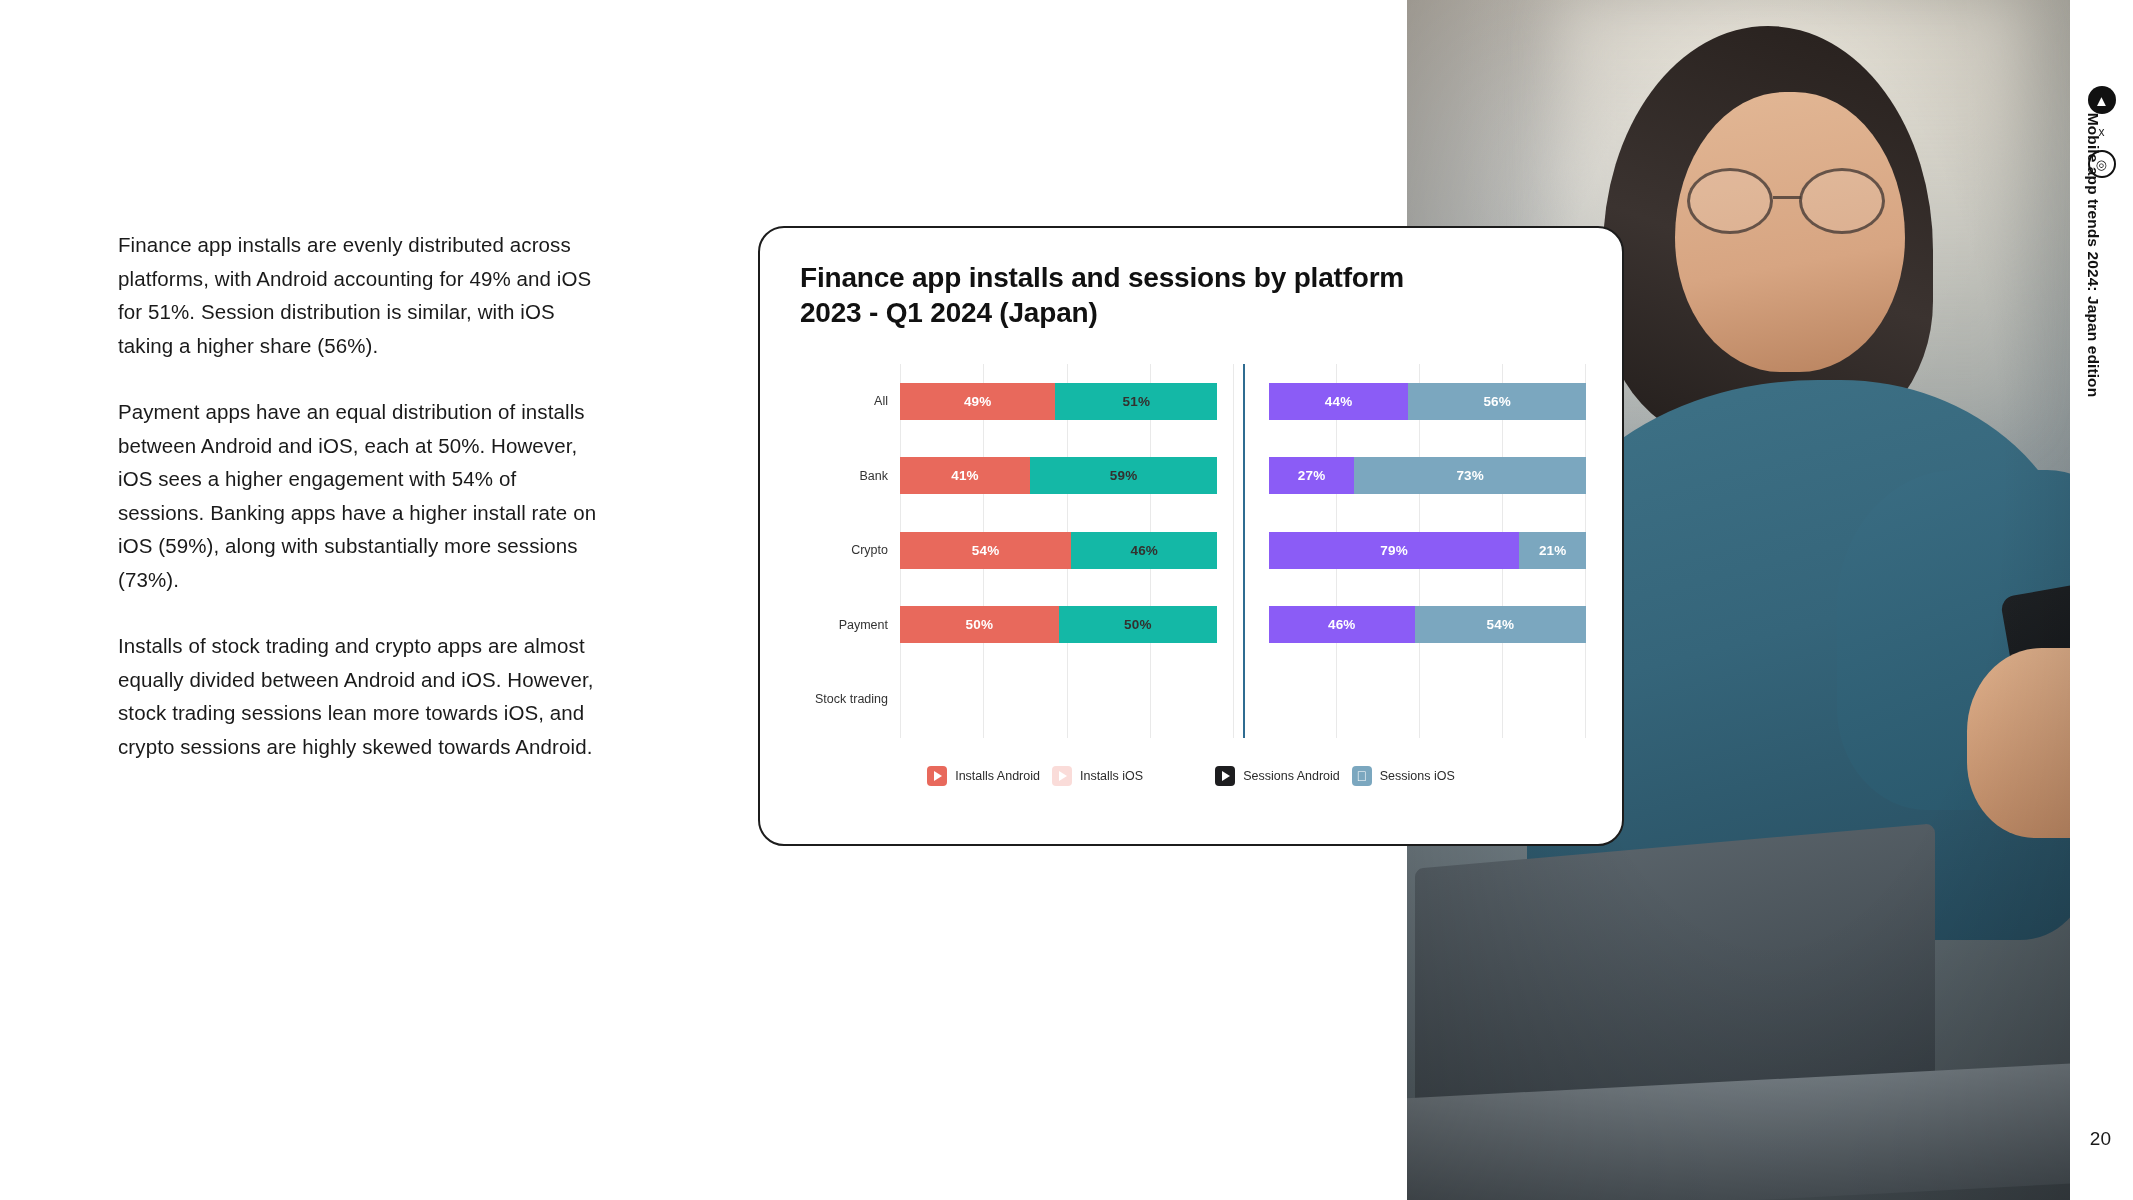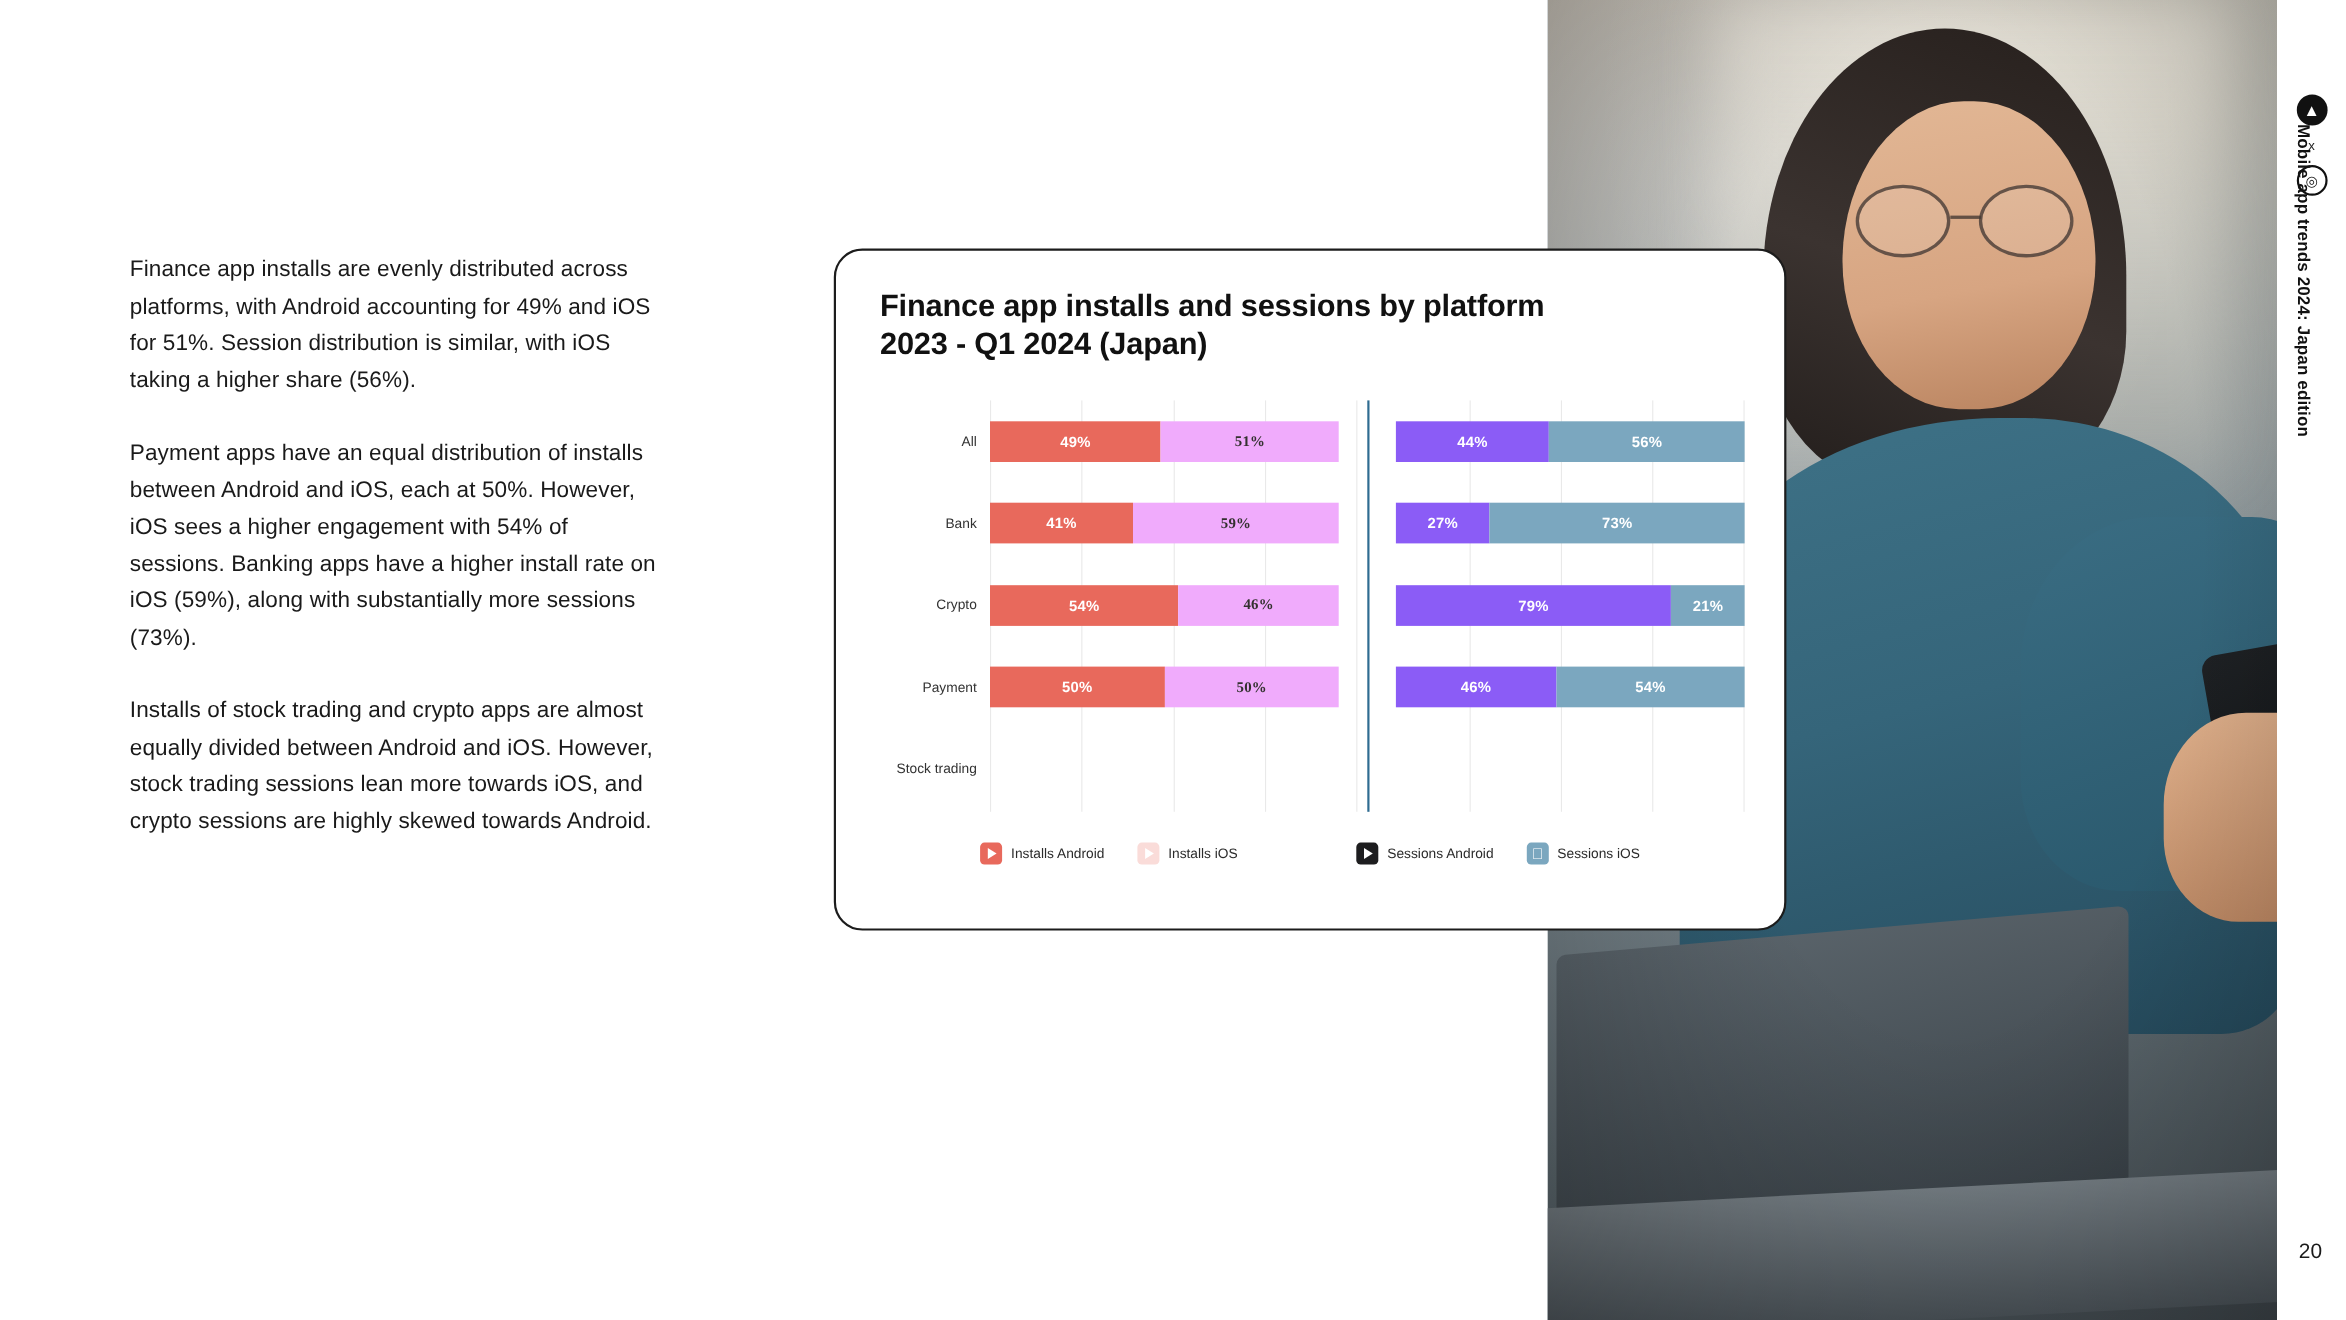--- a/index.html
+++ b/index.html
@@ -93,21 +93,21 @@
 
   .seg {
     display: flex;
     align-items: center;
     justify-content: center;
     font-size: 13.5px;
     font-weight: bold;
     letter-spacing: 0.2px;
   }
   .seg-installs-android { background: #e8695c; color: #fff; }
-  .seg-installs-ios     { background: #f0abfc; color: #33312f; font-family: Liberation Serif, serif; }
+  .seg-installs-ios     { background: #14b8a6; color: #33312f; }
   .seg-sessions-android { background: #8b5cf6; color: #fff; }
   .seg-sessions-ios     { background: #7ba7bf; color: #fff; }
 
   
   .gridlines {
     position: absolute;
     left: 104px; right: 0; top: 0; bottom: 0;
     pointer-events: none;
   }
   .gridline {
@@ -121,21 +121,21 @@
     top: 0; bottom: 0;
     width: 1.5px;
     background: #2f6c91;
   }
 
   
   .legend {
     display: flex;
     align-items: center;
     justify-content: center;
-    gap: 30px;
+    gap: 12px;
     margin-top: 28px;
     font-size: 12.5px;
     color: #2b2b2b;
   }
   .legend-item { display: flex; align-items: center; gap: 8px; }
   .legend-gap { width: 48px; }
   .swatch {
     width: 20px; height: 20px;
     border-radius: 4px;
     display: flex; align-items: center; justify-content: center;

